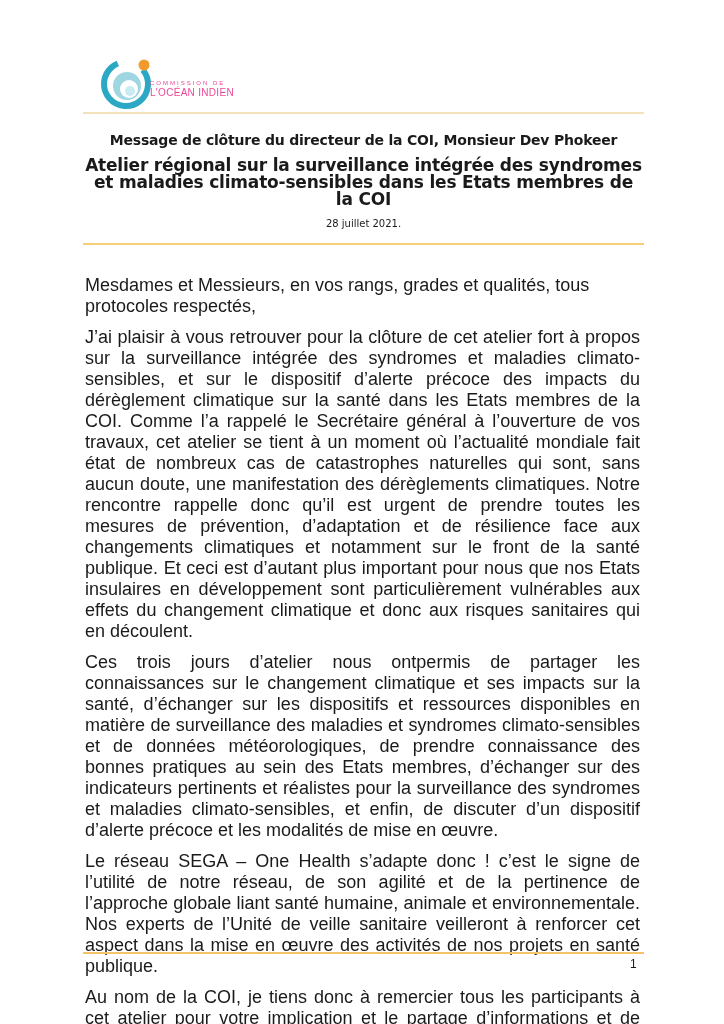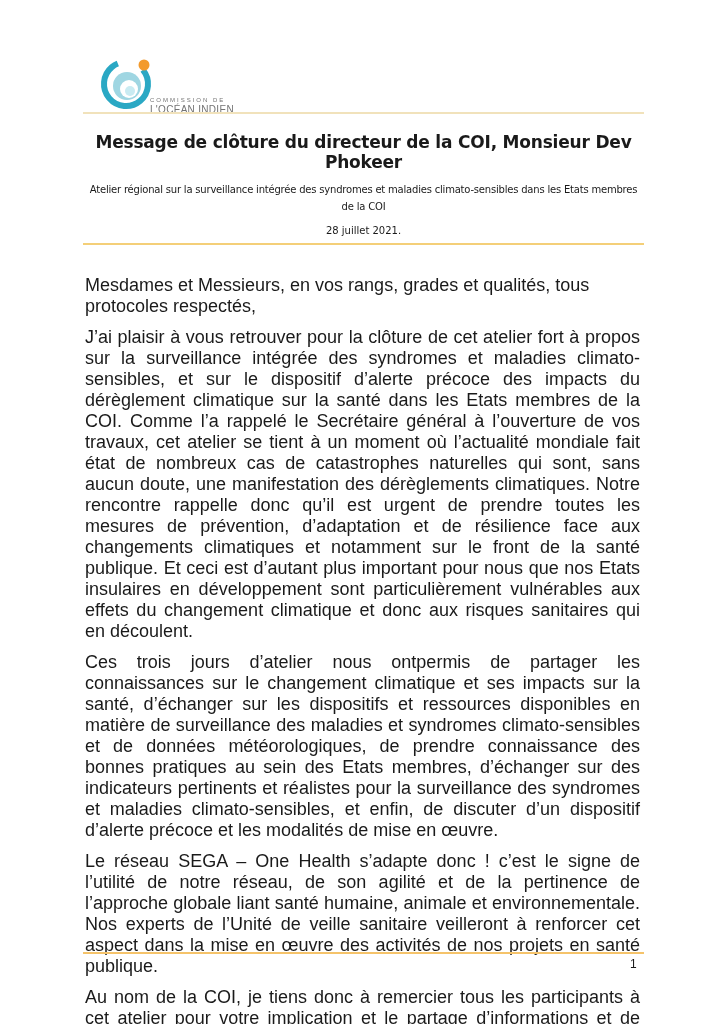--- a/index.html
+++ b/index.html
@@ -1,32 +1,32 @@
 <!DOCTYPE html>
 <html><head>
   <meta charset="utf-8">
   <style>
     html, body { margin: 0; padding: 0; background: #ffffff; }
     body { width: 724px; height: 1024px; position: relative; overflow: hidden;
            font-family: "Liberation Sans", "DejaVu Sans", sans-serif; color: #1a1a1a; }
     .page { position: absolute; left: 0; top: 0; width: 724px; height: 1024px; }
 
     .logo { position: absolute; left: 100px; top: 54px; width: 56px; height: 56px; }
-    .logo-text { position: absolute; left: 150px; top: 97px; color: #737373; line-height: 1; }
+    .logo-text { position: absolute; left: 150px; top: 80px; color: #ec4899; line-height: 1; }
     .logo-line1 { font-size: 6px; letter-spacing: 2px; display: block; }
     .logo-line2 { font-size: 10px; letter-spacing: 0.3px; display: block; margin-top: 2px; }
 
     .hr { position: absolute; left: 83px; width: 561px; height: 2px; }
     .hr-top { top: 112px; background: #f1e2bb; }
     .hr-mid { top: 243px; background: #f4cf78; }
     .hr-foot { top: 952px; background: #f5c36a; }
 
     .titles { position: absolute; left: 83px; width: 561px; top: 132px; text-align: center; }
-    .title-main { font-family: "DejaVu Sans", sans-serif; font-weight: bold; font-size: 17px; margin: 0 0 9px 0; letter-spacing: -0.2px; }
-    .title-sub { font-family: "DejaVu Sans", sans-serif; font-weight: normal; font-size: 10px; margin: 0 0 10px 0; line-height: 17px; letter-spacing: -0.2px; }
+    .title-main { font-family: "DejaVu Sans", sans-serif; font-weight: bold; font-size: 14px; margin: 0 0 9px 0; letter-spacing: -0.2px; }
+    .title-sub { font-family: "DejaVu Sans", sans-serif; font-weight: bold; font-size: 17px; margin: 0 0 10px 0; line-height: 17px; letter-spacing: -0.2px; }
     .title-date { font-family: "DejaVu Sans", sans-serif; font-size: 10px; margin: 0; }
 
     .body { position: absolute; left: 85px; width: 555px; top: 275px; font-size: 18px; line-height: 21px; }
     .body p { margin: 0 0 10px 0; text-align: justify; hyphens: none; }
     .body p.left { text-align: left; }
 
     .page-num { position: absolute; left: 630px; top: 957px; font-size: 12px; }
   </style>
 </head>
 <body>

